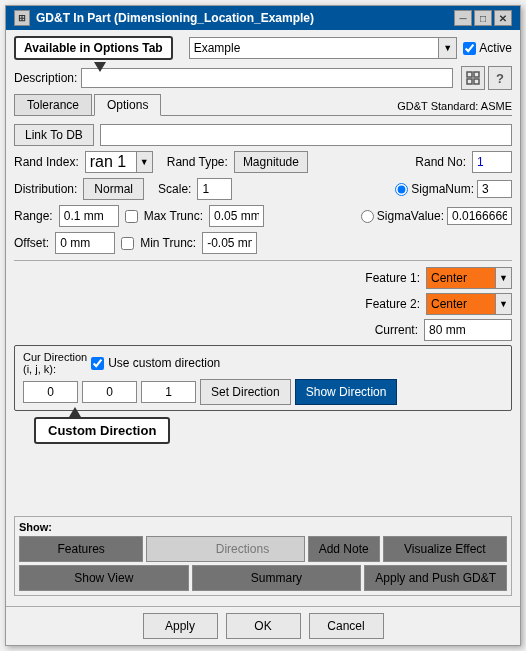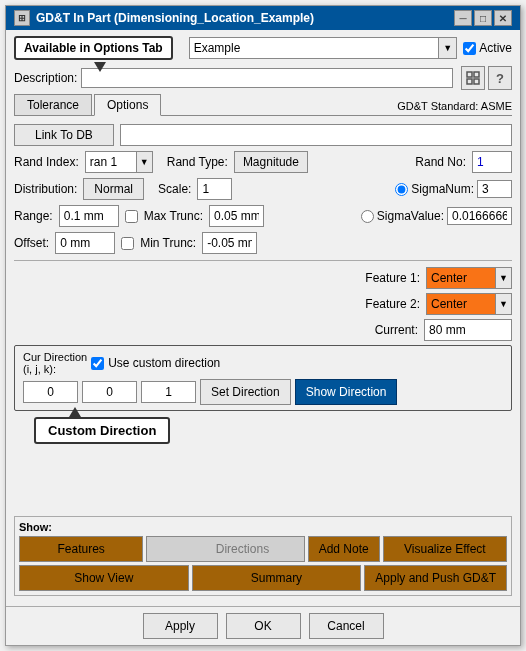--- a/index.html
+++ b/index.html
@@ -151,21 +151,21 @@
       flex: 1;
     }
     .form-row {
       display: flex;
       align-items: center;
       margin-bottom: 5px;
       gap: 6px;
     }
     .link-db-btn {
       height: 22px;
-      padding: 0 20px;
+      padding: 0 10px;
       border: 1px solid #888;
       background: #e8e8e8;
       cursor: pointer;
       font-size: 12px;
       text-align: center;
     }
     .rand-type-btn {
       height: 22px;
       padding: 0 8px;
       border: 1px solid #888;
@@ -254,21 +254,21 @@
     }
     .dir-btn.active {
       background: #005499;
       color: white;
       border-color: #003366;
     }
     .show-btn {
       height: 26px;
       padding: 0 10px;
       border: 1px solid #888;
-      background: #a16207;
+      background: #737373;
       cursor: pointer;
       font-size: 12px;
       flex: 1;
     }
     .show-btn.inactive {
       background: #d0d0d0;
       color: #777;
       padding-left: 44px;
     }
     .footer {
@@ -355,21 +355,21 @@
     <div class="form-section">
 
       <div class="form-row">
         <button class="link-db-btn">Link To DB</button>
         <input type="text" style="flex: 1 1 0%; height: 22px; border: 1px solid rgb(136, 136, 136); background: white; padding: 0px 4px; font-size: 12px;">
       </div>
 
       <div class="form-row">
         <span>Rand Index:</span>
         <div style="display:flex; height:22px; border:1px solid #888; background:white;">
-          <input type="text" style="width: 50px; border: none; outline: none; padding: 0px 4px; font-size: 12px;" value="ran 1">
+          <input type="text" style="width: 50px; border: none; outline: none; padding: 0px 4px; font-size: 16px;" value="ran 1">
           <div style="width:16px; border-left:1px solid #888; background:#e8e8e8; display:flex; align-items:center; justify-content:center; cursor:pointer; font-size:9px;">▼</div>
         </div>
         <span style="margin-left:8px;">Rand Type:</span>
         <button class="rand-type-btn">Magnitude</button>
         <span style="margin-left:auto;">Rand No:</span>
         <input type="text" style="width: 40px; height: 22px; border: 1px solid rgb(136, 136, 136); background: white; padding: 0px 4px; font-size: 12px; color: rgb(0, 0, 204);" value="1">
       </div>
 
       <div class="form-row">
         <span>Distribution:</span>

